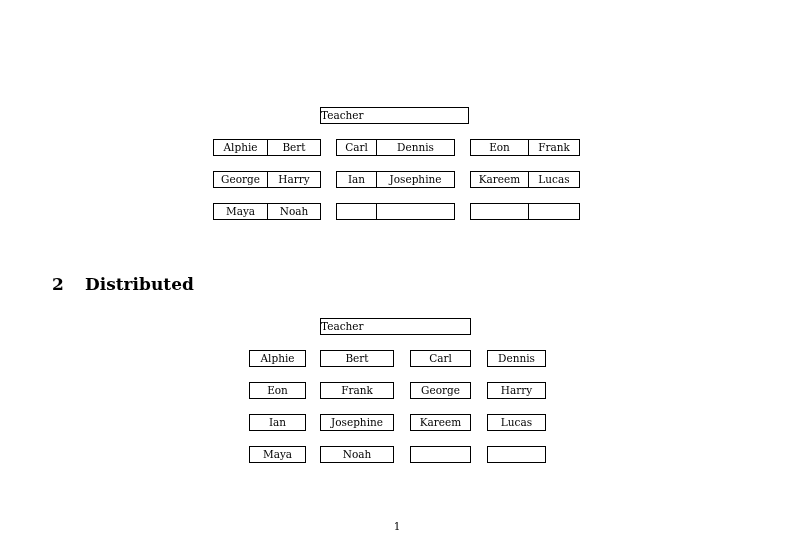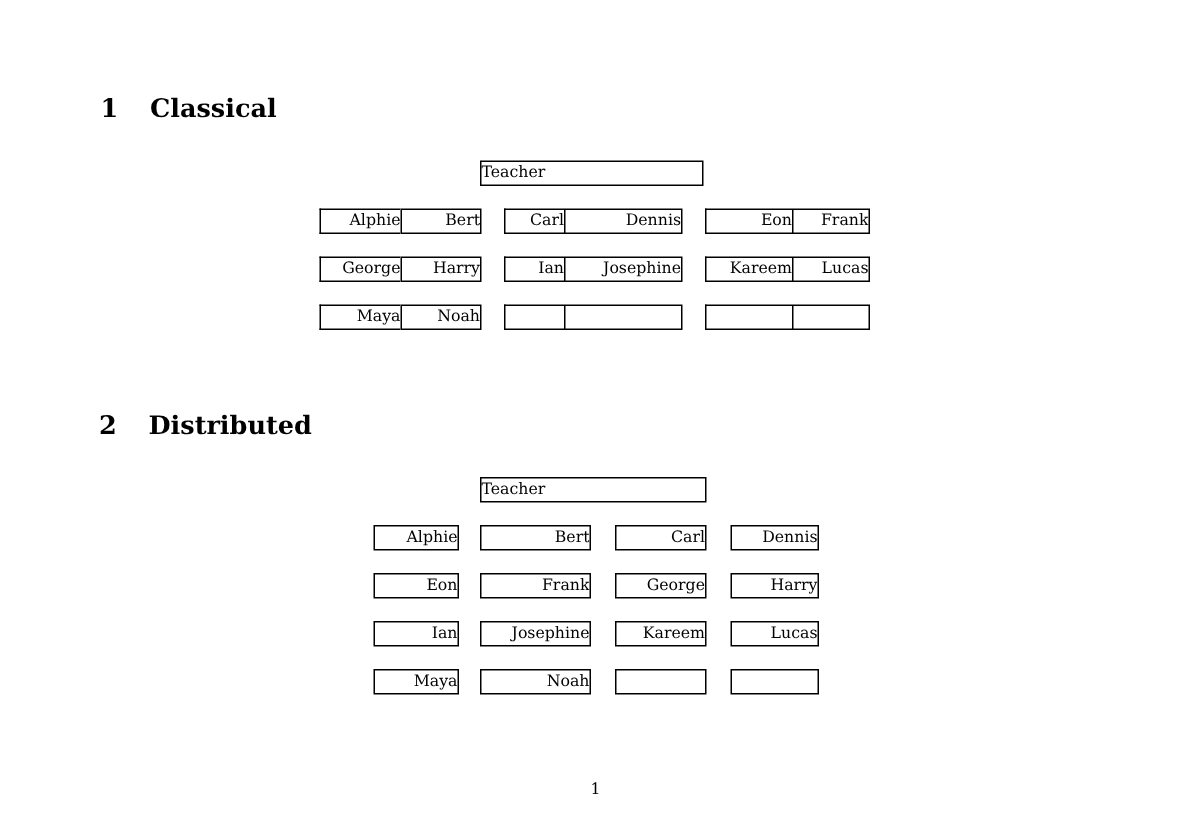--- a/index.html
+++ b/index.html
@@ -28,29 +28,29 @@
     font-size: 17px;
     line-height: 1;
     white-space: nowrap;
   }
   .section-heading .sec-num {
     display: inline-block;
     width: 33px;
   }
 
   #heading-classical   { left: 67px; top: 65px; }
-  #heading-distributed { left: 66px; top: 276px; }
+  #heading-distributed { left: 52px; top: 276px; }
 
   
   .cell {
     box-sizing: border-box;
     border: 1px solid #000000;
     height: 17px;
     line-height: 15px;
-    text-align: right;
+    text-align: center;
     font-size: 10.5px;
     white-space: nowrap;
     overflow: hidden;
     background: #ffffff;
   }
 
   
   .teacher-box {
     position: absolute;
     box-sizing: border-box;
@@ -115,23 +115,20 @@
     top: 520px;
     text-align: center;
     font-size: 10.5px;
   }
 </style>
 </head>
 <body>
 
 <div class="page">
 
-  <div class="section-heading" id="heading-classical">
-    <span class="sec-num">1</span><span>Classical</span>
-  </div>
 
   <div class="teacher-box" id="classical-teacher">Teacher</div>
 
   <div class="cl-group cl-g0 cl-r0">
     <div class="cell cl-col-a">Alphie</div>
     <div class="cell cl-col-b">Bert</div>
   </div>
   <div class="cl-group cl-g0 cl-r1">
     <div class="cell cl-col-a">George</div>
     <div class="cell cl-col-b">Harry</div>

